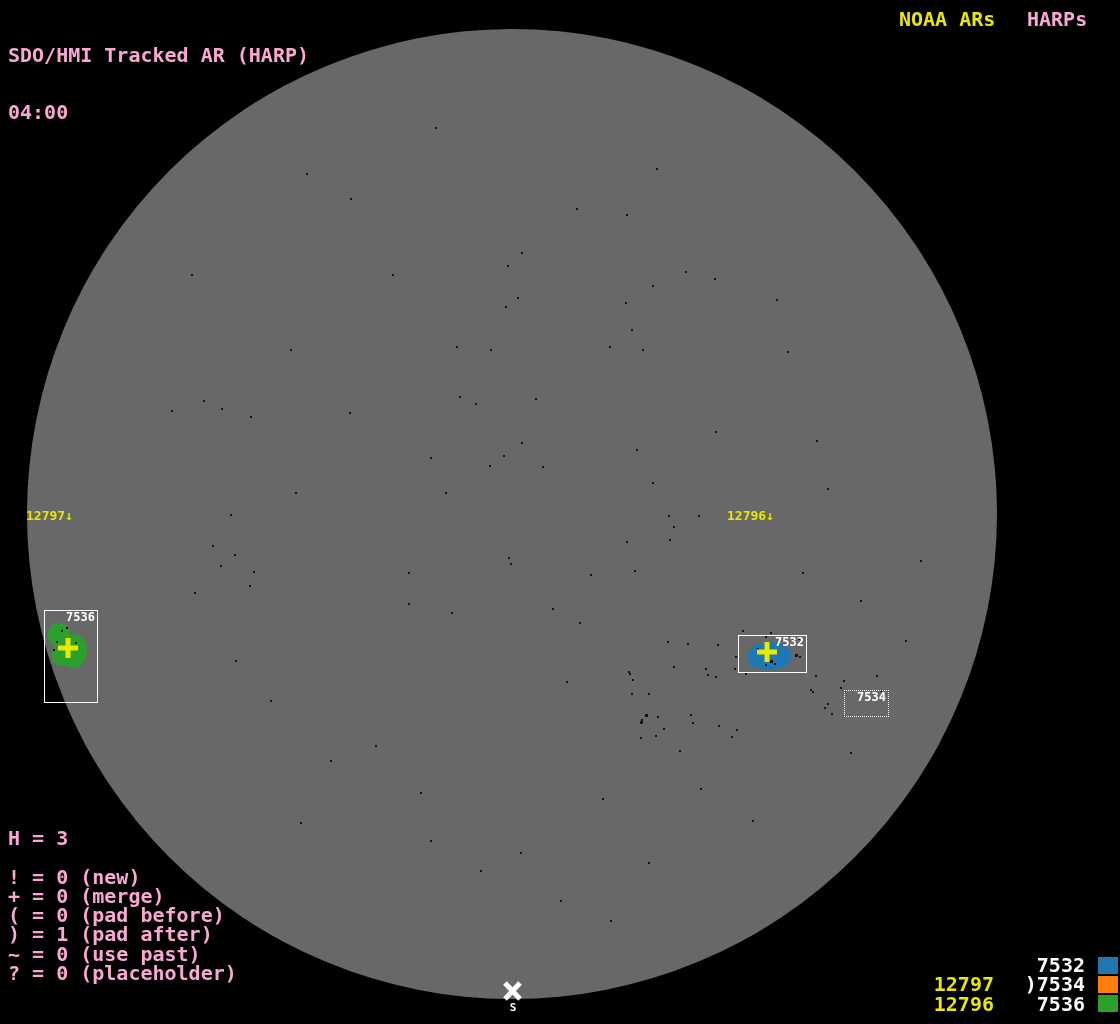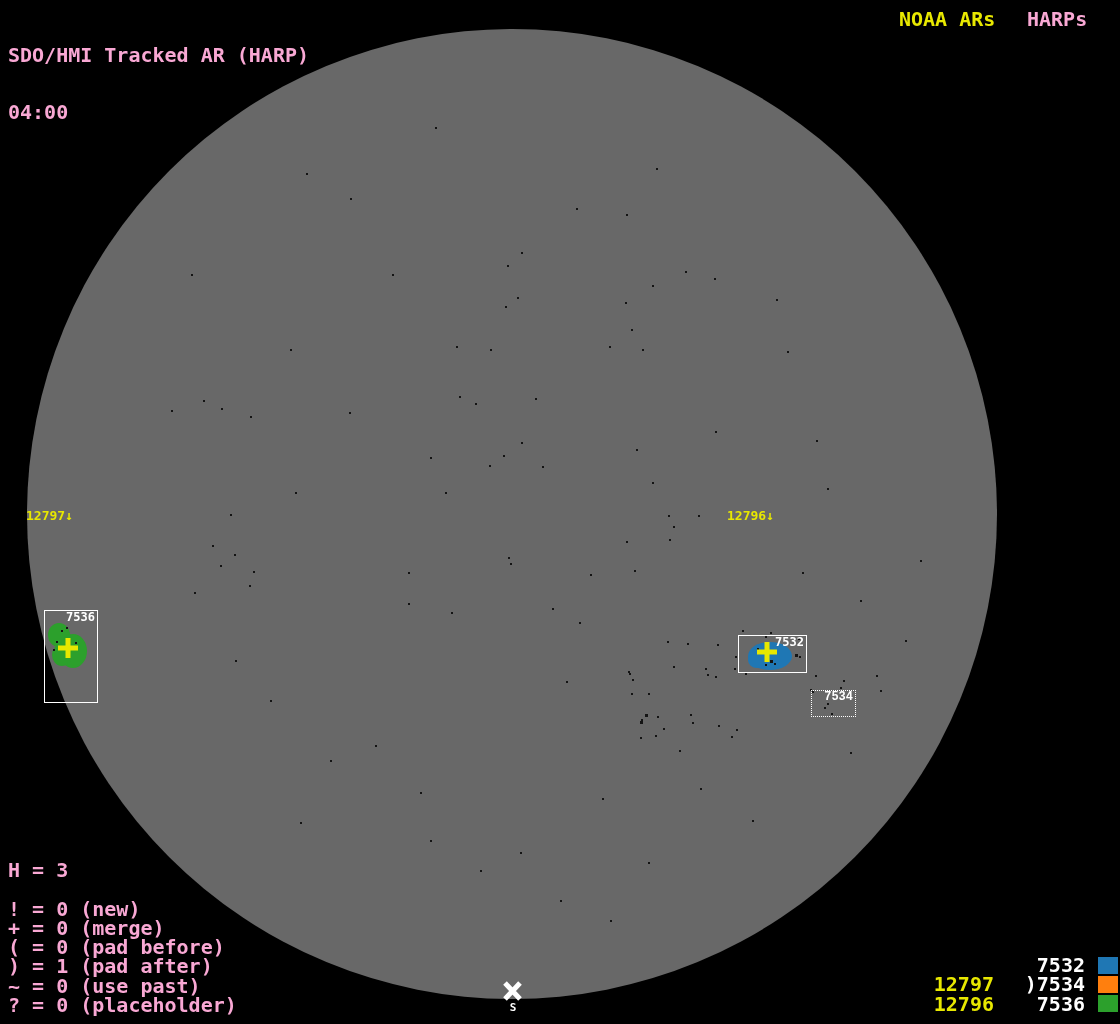--- a/index.html
+++ b/index.html
@@ -185,29 +185,29 @@
   <div class="txt big" style="left:1027px;top:10px;">HARPs</div>
 
   <div id="noaa-labels">
       <span class="noaa-lbl" style="left: 26px; top: 509px;">12797↓</span>
       <span class="noaa-lbl" style="left: 727px; top: 509px;">12796↓</span>
     </div>
   <div id="harp-boxes">
       <div class="harp-box" style="left: 738px; top: 635px; width: 69px; height: 38px;">
         <span class="lbl">7532</span>
       </div>
-      <div class="harp-box dotted" style="left: 811px; top: 690px; width: 45px; height: 27px; font-family: Liberation Mono, monospace;">
+      <div class="harp-box dotted" style="left: 844px; top: 690px; width: 45px; height: 27px;">
         <span class="lbl">7534</span>
       </div>
       <div class="harp-box" style="left: 44px; top: 610px; width: 54px; height: 93px;">
         <span class="lbl">7536</span>
       </div>
     </div>
 
-  <div class="txt big" style="left:8px;top:829px;margin-top:32px;" id="stats-block">H = 3
+  <div class="txt big" style="left:8px;top:829px;" id="stats-block">H = 3
 
 ! = 0 (new)
 + = 0 (merge)
 ( = 0 (pad before)
 ) = 1 (pad after)
 ~ = 0 (use past)
 ? = 0 (placeholder)</div>
 
 
   <div id="legend">

